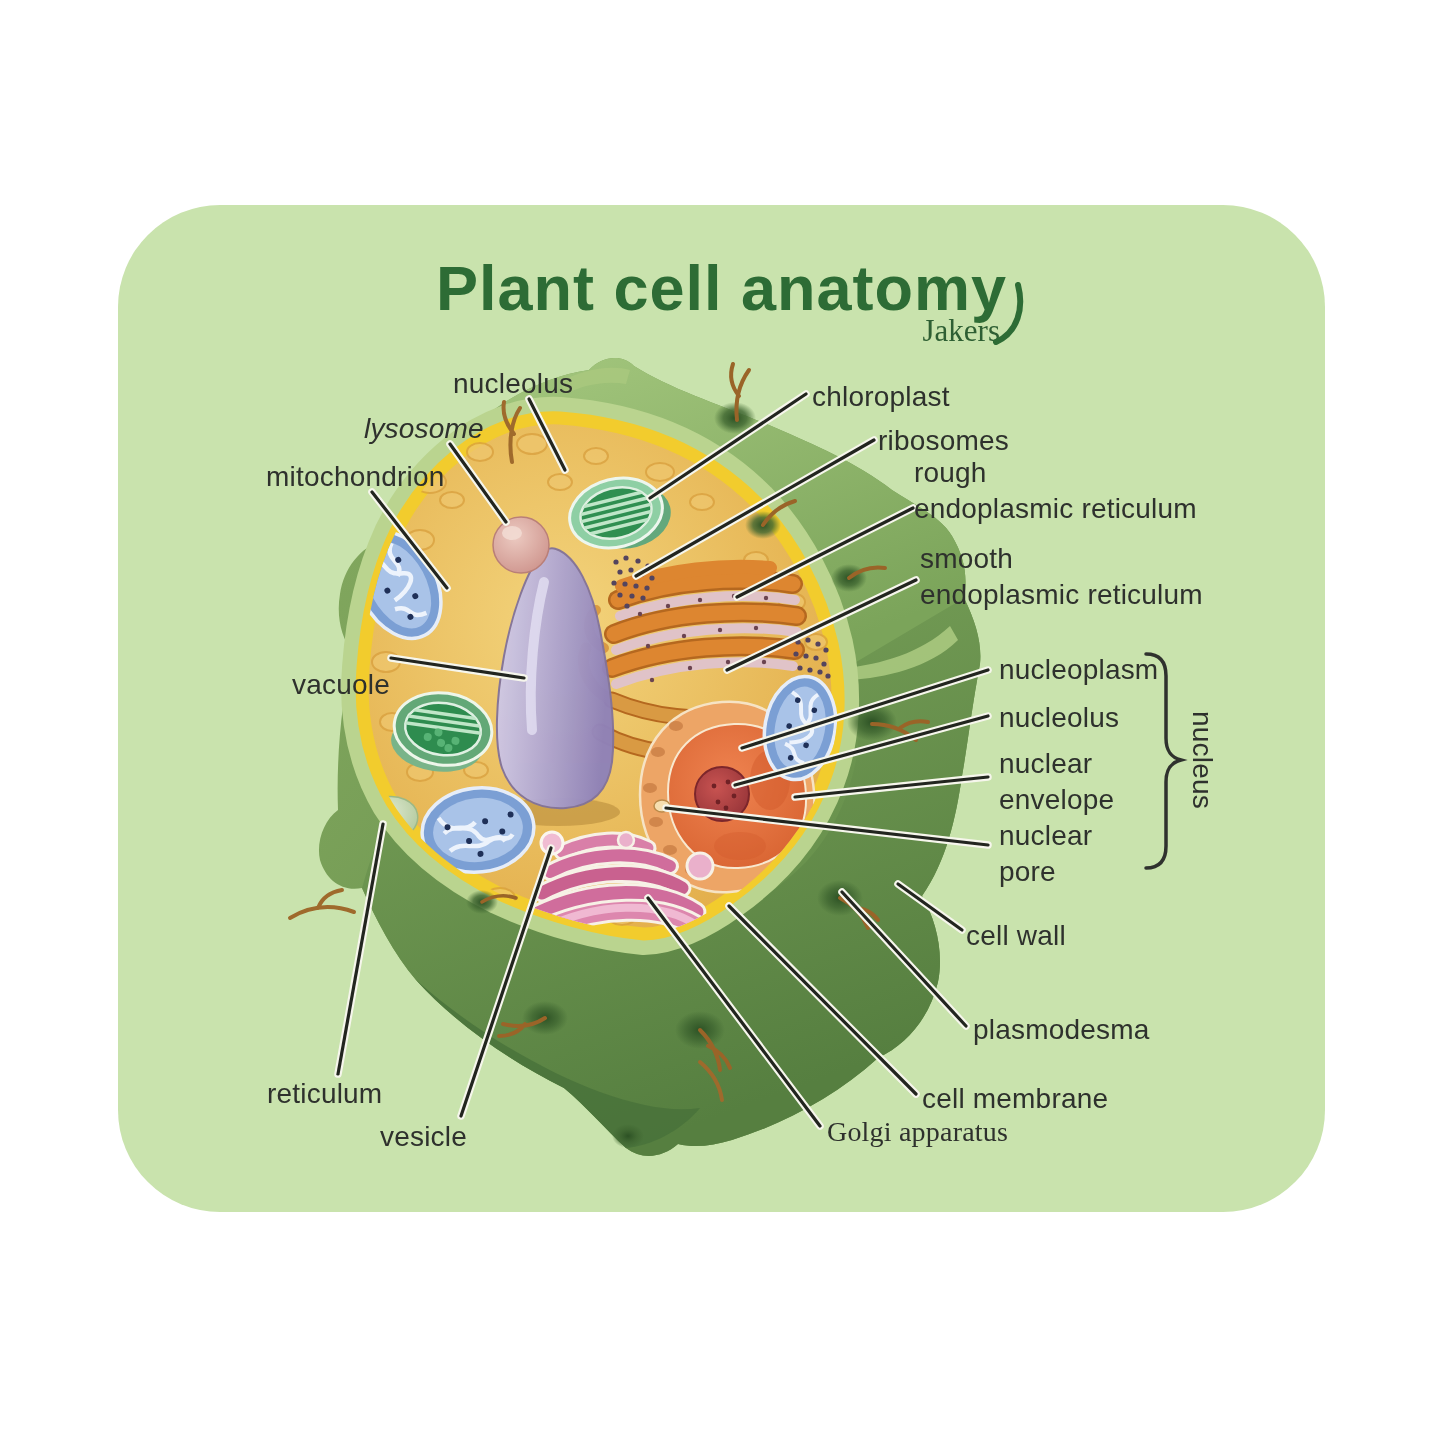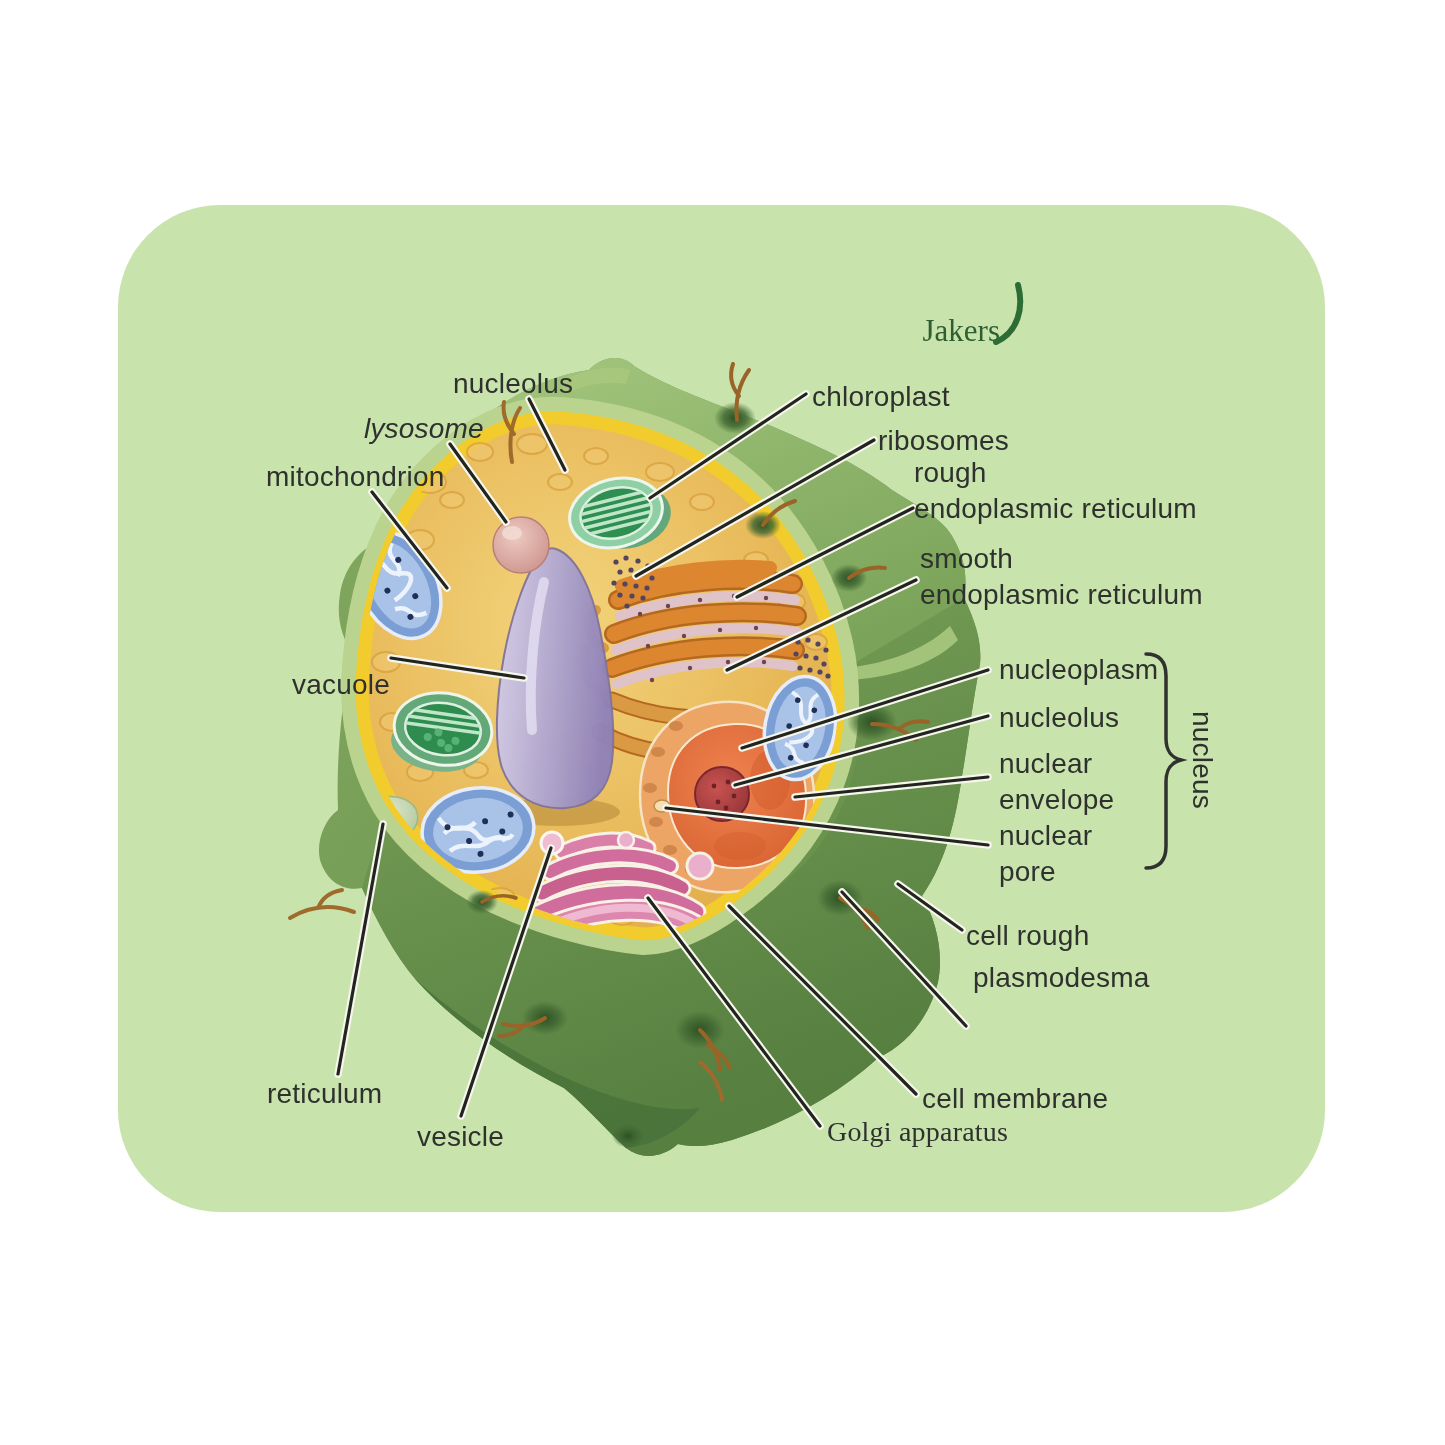--- a/index.html
+++ b/index.html
@@ -410,20 +410,21 @@
         <line x1="966" y1="1026" x2="842" y2="892"></line>
         <line x1="916" y1="1094" x2="729" y2="906"></line>
         <line x1="820" y1="1126" x2="648" y2="898"></line>
         <line x1="338" y1="1074" x2="383" y2="824"></line>
         <line x1="461" y1="1116" x2="551" y2="848"></line>
       </g>
       <path fill="none" stroke="#2f322e" stroke-width="3.5" d="M1146,654 C1160,654 1166,662 1166,676 L1166,738 C1166,750 1170,757 1181,760 C1170,763 1166,770 1166,782 L1166,846 C1166,860 1160,868 1146,868"></path>
     </g>
   </svg>
 
+  <div class="title">Plant cell anatomy</div>
   <div class="signature">Jakers</div>
   <svg class="swoosh" width="40" height="70" viewBox="0 0 40 70">
     <path d="M30,3 C36,26 30,50 8,60" fill="none" stroke="#2d6c35" stroke-width="6" stroke-linecap="round"></path>
   </svg>
 
   <div class="label" style="left:453px;top:366px;">nucleolus</div>
   <div class="label" style="left:364px;top:411px;font-style:italic;">lysosome</div>
   <div class="label" style="left:266px;top:459px;">mitochondrion</div>
   <div class="label" style="left:292px;top:641px;margin-top:26px;">vacuole</div>
   <div class="label" style="left:812px;top:379px;">chloroplast</div>
@@ -432,19 +433,19 @@
 endoplasmic reticulum</div>
   <div class="label center" style="left:920px;top:530px;width:290px;margin-top:11px;">smooth
 endoplasmic reticulum</div>
   <div class="label" style="left:999px;top:652px;">nucleoplasm</div>
   <div class="label" style="left:999px;top:700px;">nucleolus</div>
   <div class="label" style="left:999px;top:746px;">nuclear
 envelope</div>
   <div class="label" style="left:999px;top:818px;">nuclear
 pore</div>
   <div class="label rot" style="left:1202px;top:760px;">nucleus</div>
-  <div class="label" style="left:966px;top:918px;">cell rough</div>
-  <div class="label" style="left:973px;top:960px;">plasmodesma</div>
+  <div class="label" style="left:966px;top:918px;">cell wall</div>
+  <div class="label" style="left:973px;top:1012px;">plasmodesma</div>
   <div class="label" style="left:922px;top:1081px;">cell membrane</div>
   <div class="label" style="left:827px;top:1114px;font-family:Liberation Serif, serif;">Golgi apparatus</div>
   <div class="label" style="left:267px;top:1076px;">reticulum</div>
-  <div class="label" style="left:417px;top:1119px;">vesicle</div>
+  <div class="label" style="left:380px;top:1119px;">vesicle</div>
 </div>
 
 </body></html>

